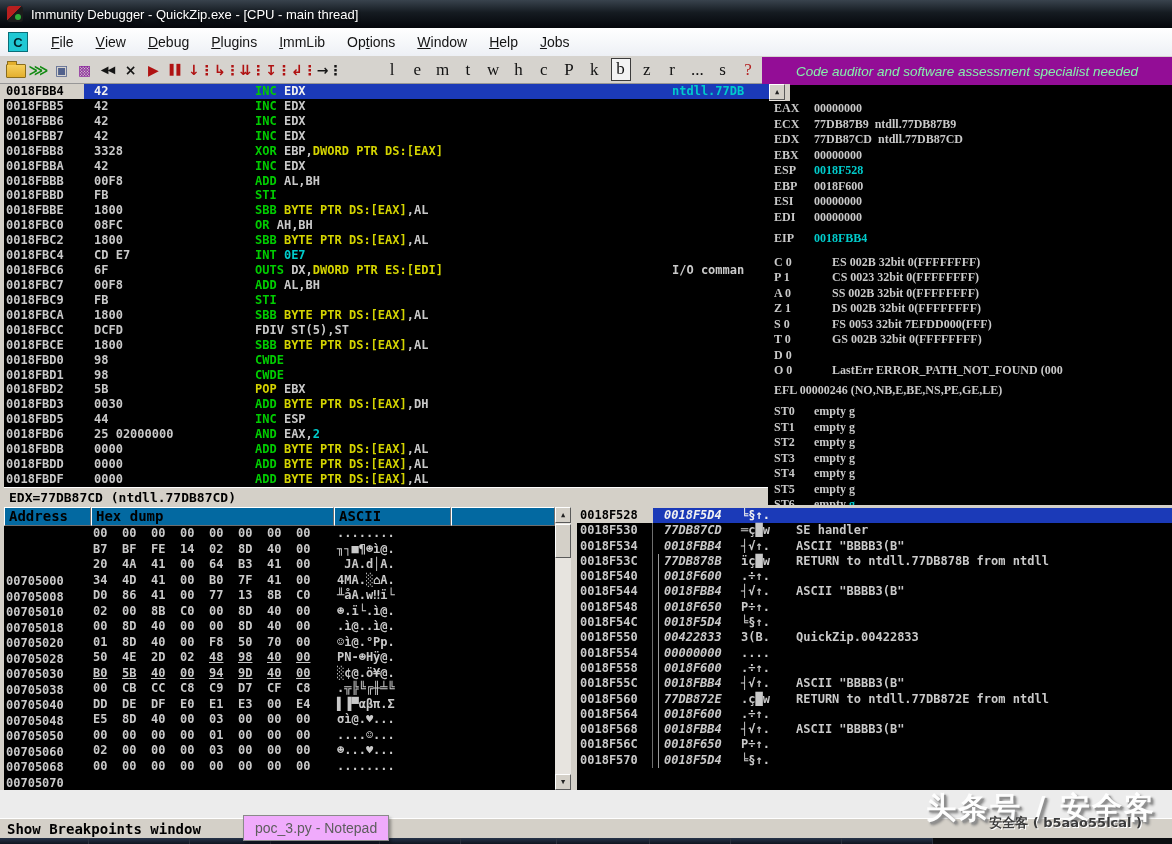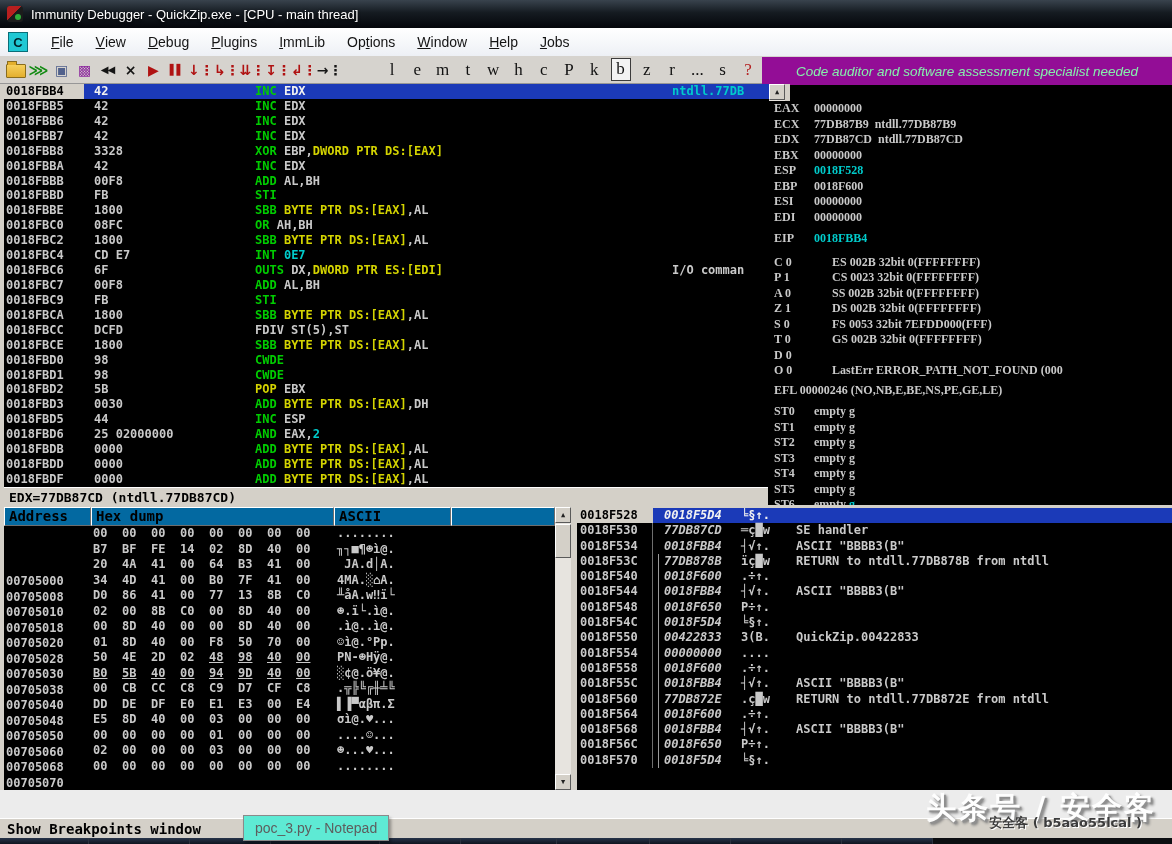--- a/index.html
+++ b/index.html
@@ -98,21 +98,21 @@
   .s-comment{position:absolute;left:219px;}
   .srow.sel{background:#1b3ab8;}
   .srow.sel .s-addr{background:#d4d0c8;color:#000;border-right:none;}
   .srow.sel .s-val,.srow.sel .s-chars{color:#f2f2f2;}
   
   .frame-left{position:absolute;left:0;top:84px;width:4px;height:706px;background:#d4d0c8;}
   
   .cmdzone{position:absolute;left:0;top:790px;width:1172px;height:28px;background:#ececec;}
   .statusbar{position:absolute;left:0;top:818px;width:1172px;height:20px;background:#d4d0c8;border-top:1px solid #fff;}
   .status-text{font:bold 14px "DejaVu Sans Mono",monospace;color:#000;padding-left:7px;line-height:20px;white-space:pre;border-radius:6px;}
-  .tooltip{position:absolute;left:243px;top:815px;height:24px;background:#5eead4;border:1px solid #8a8a8a;
+  .tooltip{position:absolute;left:243px;top:815px;height:24px;background:#f0abfc;border:1px solid #8a8a8a;
     box-shadow:2px 3px 3px rgba(0,0,0,.35);color:#5d5d5d;font:14px "Liberation Sans",sans-serif;
     display:flex;align-items:center;padding:0 11px;z-index:5;white-space:pre;}
   .taskbar{position:absolute;left:0;top:838px;width:1172px;height:6px;background:#0c0e11;display:flex;overflow:hidden;}
   .tseg{height:100%;border-right:1px solid #2c3340;background:linear-gradient(#27344a,#10151f);flex:none;}
   .watermark-big{position:absolute;right:16px;top:788px;font:bold 30px "DejaVu Sans",sans-serif;
     color:#fff;text-shadow:2px 2px 1px #8d8d8d,3px 3px 3px #777;z-index:6;letter-spacing:2px;opacity:.96;}
   .watermark-small{position:absolute;right:30px;top:814px;font:bold 13px "DejaVu Sans",sans-serif;
     color:#3c3c3c;text-shadow:1px 1px 0 #fff;z-index:7;}
 </style>
 </head>

